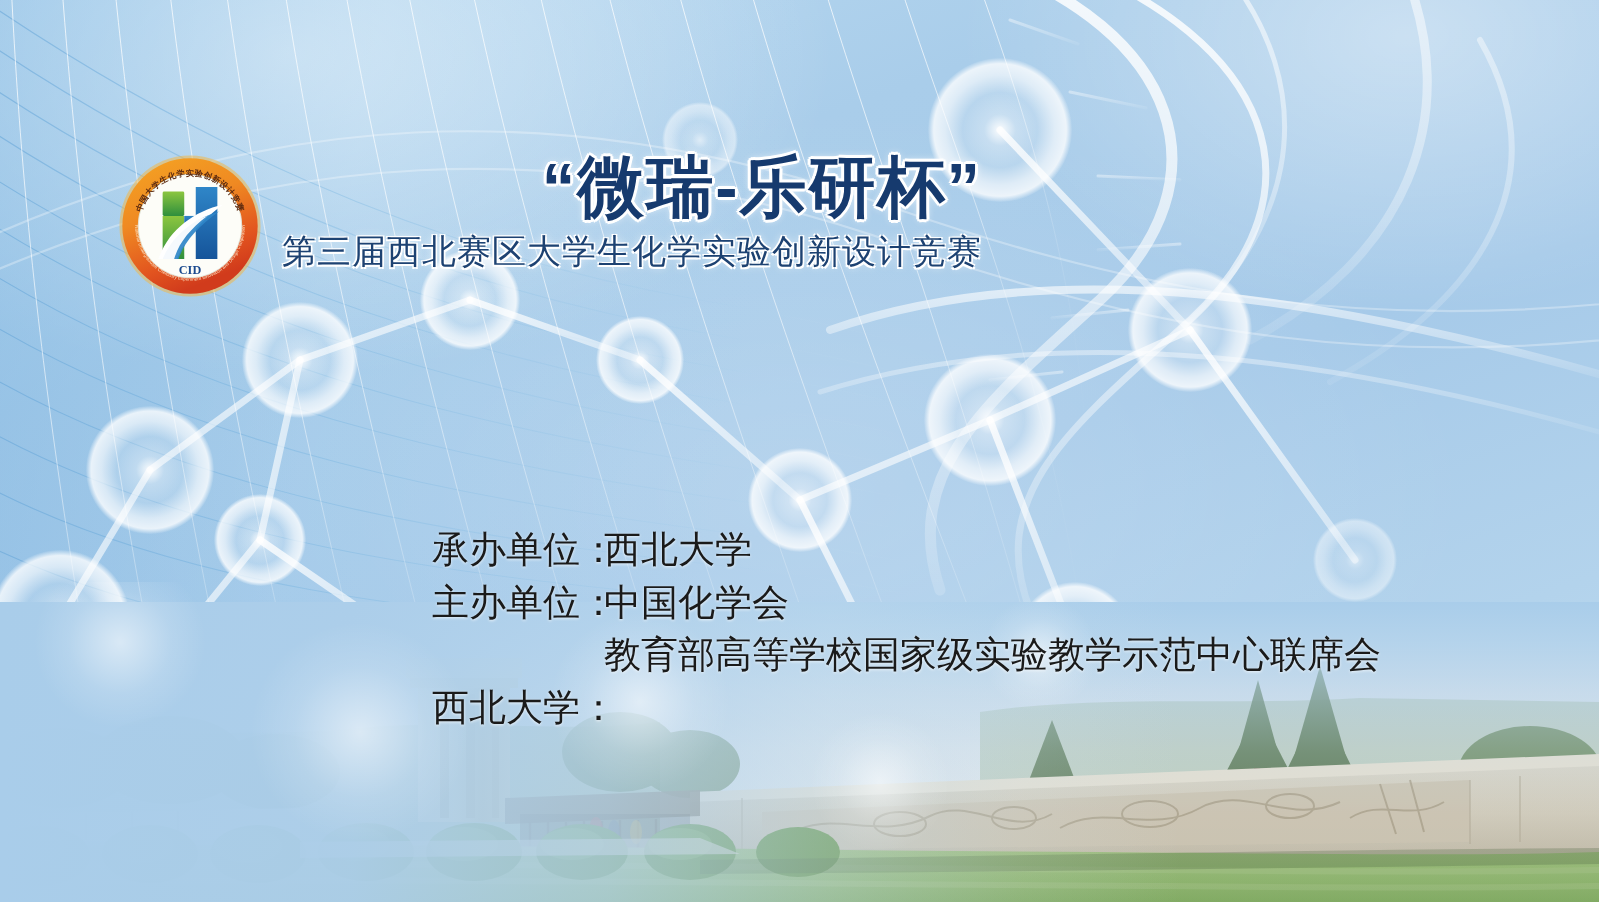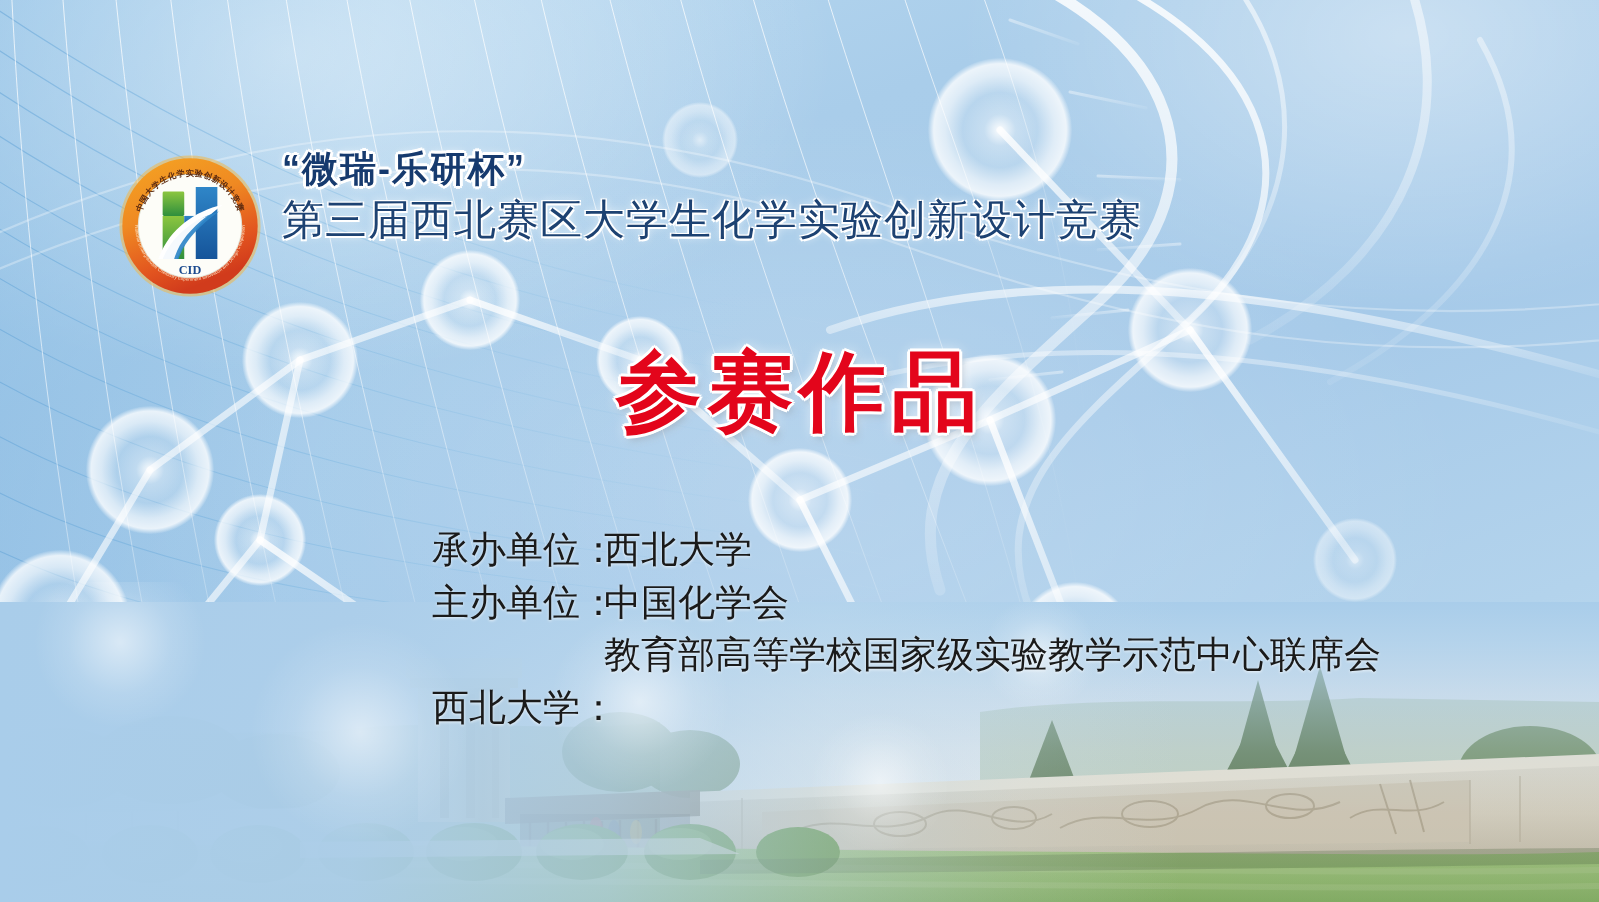--- a/index.html
+++ b/index.html
@@ -82,36 +82,37 @@
     flex: 0 0 auto;
     margin-top: 8px;
   }
   .logo svg { width: 100%; height: 100%; display: block; }
 
   .title-block {
     margin-left: 20px;
     padding-top: 2px;
   }
   .title-main {
-    font-size: 36px;
+    font-size: 67px;
     font-weight: bold;
     color: #163a6e;
     letter-spacing: 2px;
     line-height: 1.15;
     white-space: nowrap;
     text-shadow:
       -2px -2px 0 #ffffff,  2px -2px 0 #ffffff,
       -2px  2px 0 #ffffff,  2px  2px 0 #ffffff,
       -3px  0   0 #ffffff,  3px  0   0 #ffffff,
        0   -3px 0 #ffffff,  0    3px 0 #ffffff,
        0 0 9px rgba(255,255,255,0.95);
+    text-align: right;
   }
   .title-sub {
     margin-top: 6px;
-    font-size: 42px;
+    font-size: 34px;
     color: #1d4272;
     letter-spacing: 1px;
     line-height: 1.2;
     white-space: nowrap;
     text-shadow:
       -1.5px -1.5px 0 #ffffff, 1.5px -1.5px 0 #ffffff,
       -1.5px  1.5px 0 #ffffff, 1.5px  1.5px 0 #ffffff,
        0 0 8px rgba(255,255,255,0.9);
   }
 
@@ -534,23 +535,20 @@
         <text x="100" y="166" text-anchor="middle" font-size="17" font-weight="bold" fill="#1b4a8e" font-family="'Liberation Serif', serif">CID</text>
       </svg>
     </div>
 
     <div class="title-block">
       <div class="title-main">“微瑞-乐研杯”</div>
       <div class="title-sub">第三届西北赛区大学生化学实验创新设计竞赛</div>
     </div>
   </div>
 
-  <div class="headline">
-    <span class="headline-text">参赛作品</span>
-  </div>
 
   <div class="info">
 
     <div class="info-row">
       <span class="info-label">承办单位：</span>
       <span class="info-values">
         <span class="info-value">西北大学</span>
       </span>
     </div>
 

